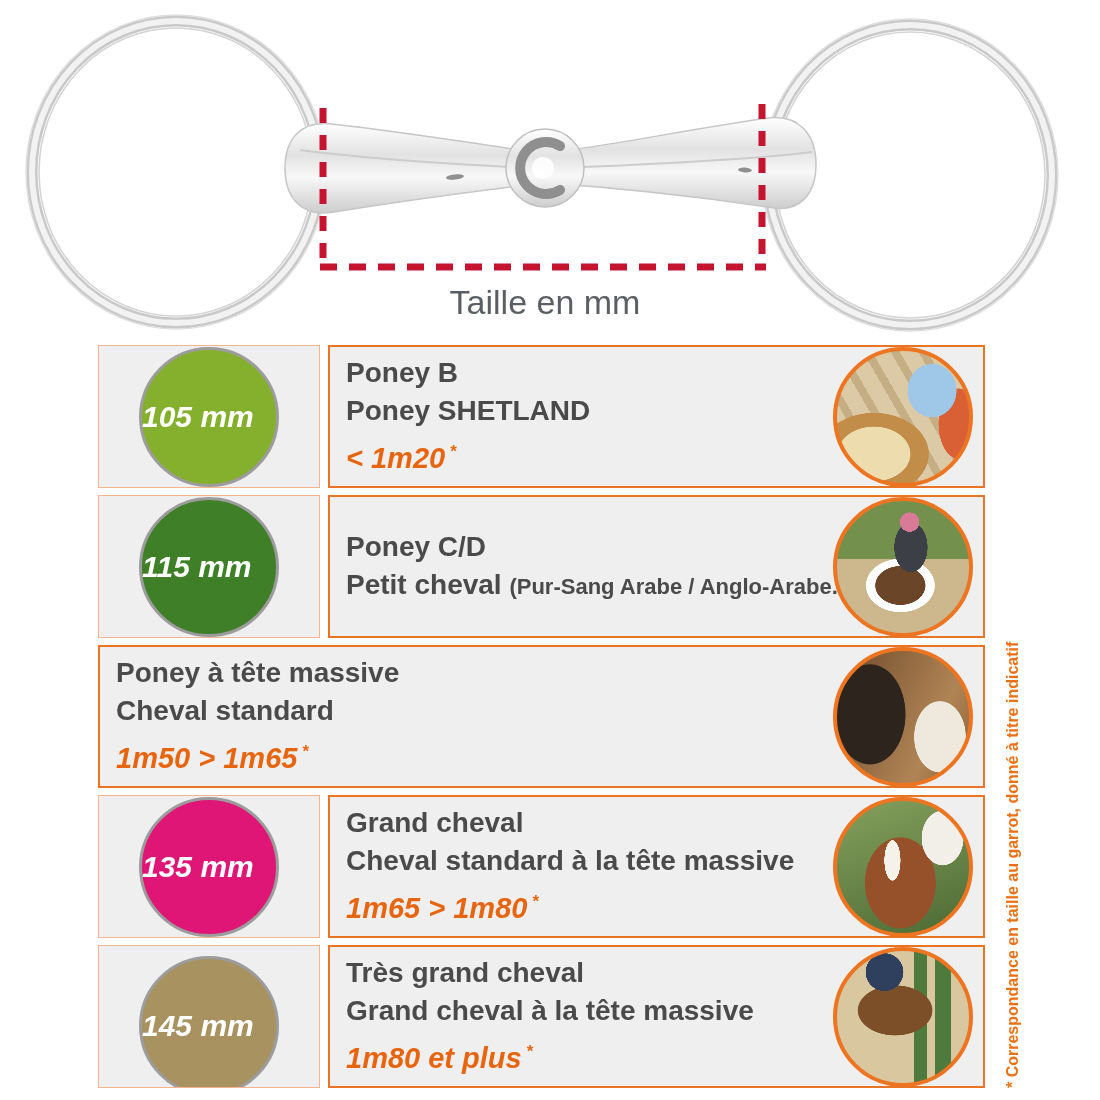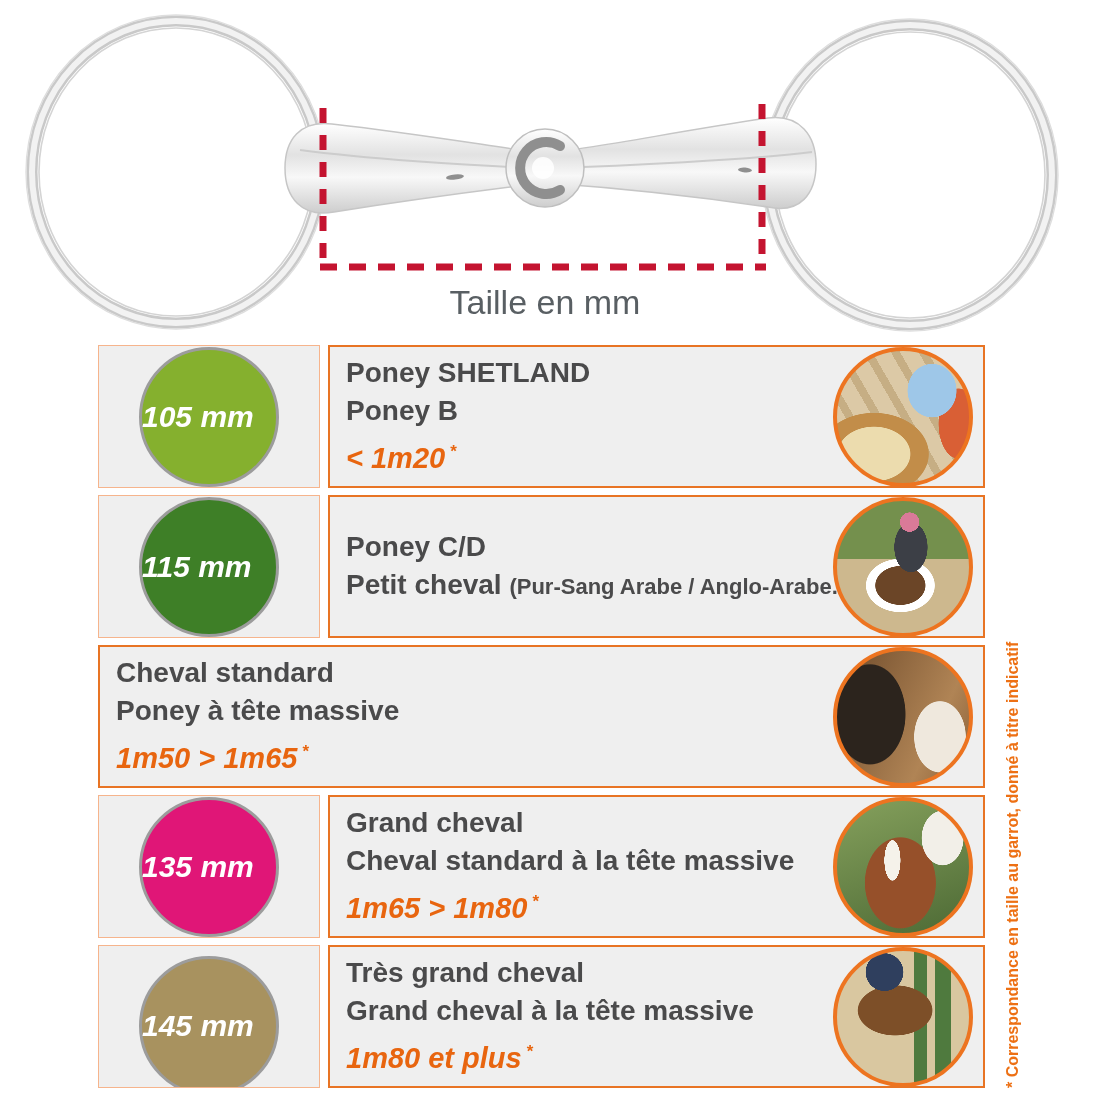--- a/index.html
+++ b/index.html
@@ -123,24 +123,24 @@
 <div class="size-table">
 
   <div class="size-row">
     <div class="size-cell">
       <div class="size-circle c1">
         <span>105 mm</span>
       </div>
     </div>
     <div class="desc-cell">
       <div class="row-title">
+        <span>Poney B</span>
+      </div>
+      <div class="row-title">
         <span>Poney SHETLAND</span>
-      </div>
-      <div class="row-title">
-        <span>Poney B</span>
       </div>
       <div class="height-range">
         <span>&lt; 1m20</span><sup>*</sup>
       </div>
       <div class="row-photo p1" title="child-with-shetland-pony"></div>
     </div>
   </div>
 
   <div class="size-row">
     <div class="size-cell">
@@ -156,24 +156,24 @@
         <span>Petit cheval</span>
         <span class="small-note">(Pur-Sang Arabe / Anglo-Arabe...)</span>
       </div>
       <div class="row-photo p2" title="rider-on-pinto-pony-in-arena"></div>
     </div>
   </div>
 
   <div class="size-row">
     <div class="desc-cell">
       <div class="row-title">
+        <span>Poney à tête massive</span>
+      </div>
+      <div class="row-title">
         <span>Cheval standard</span>
-      </div>
-      <div class="row-title">
-        <span>Poney à tête massive</span>
       </div>
       <div class="height-range">
         <span>1m50 &gt; 1m65</span><sup>*</sup>
       </div>
       <div class="row-photo p3" title="woman-petting-dark-horse"></div>
     </div>
   </div>
 
   <div class="size-row">
     <div class="size-cell">

